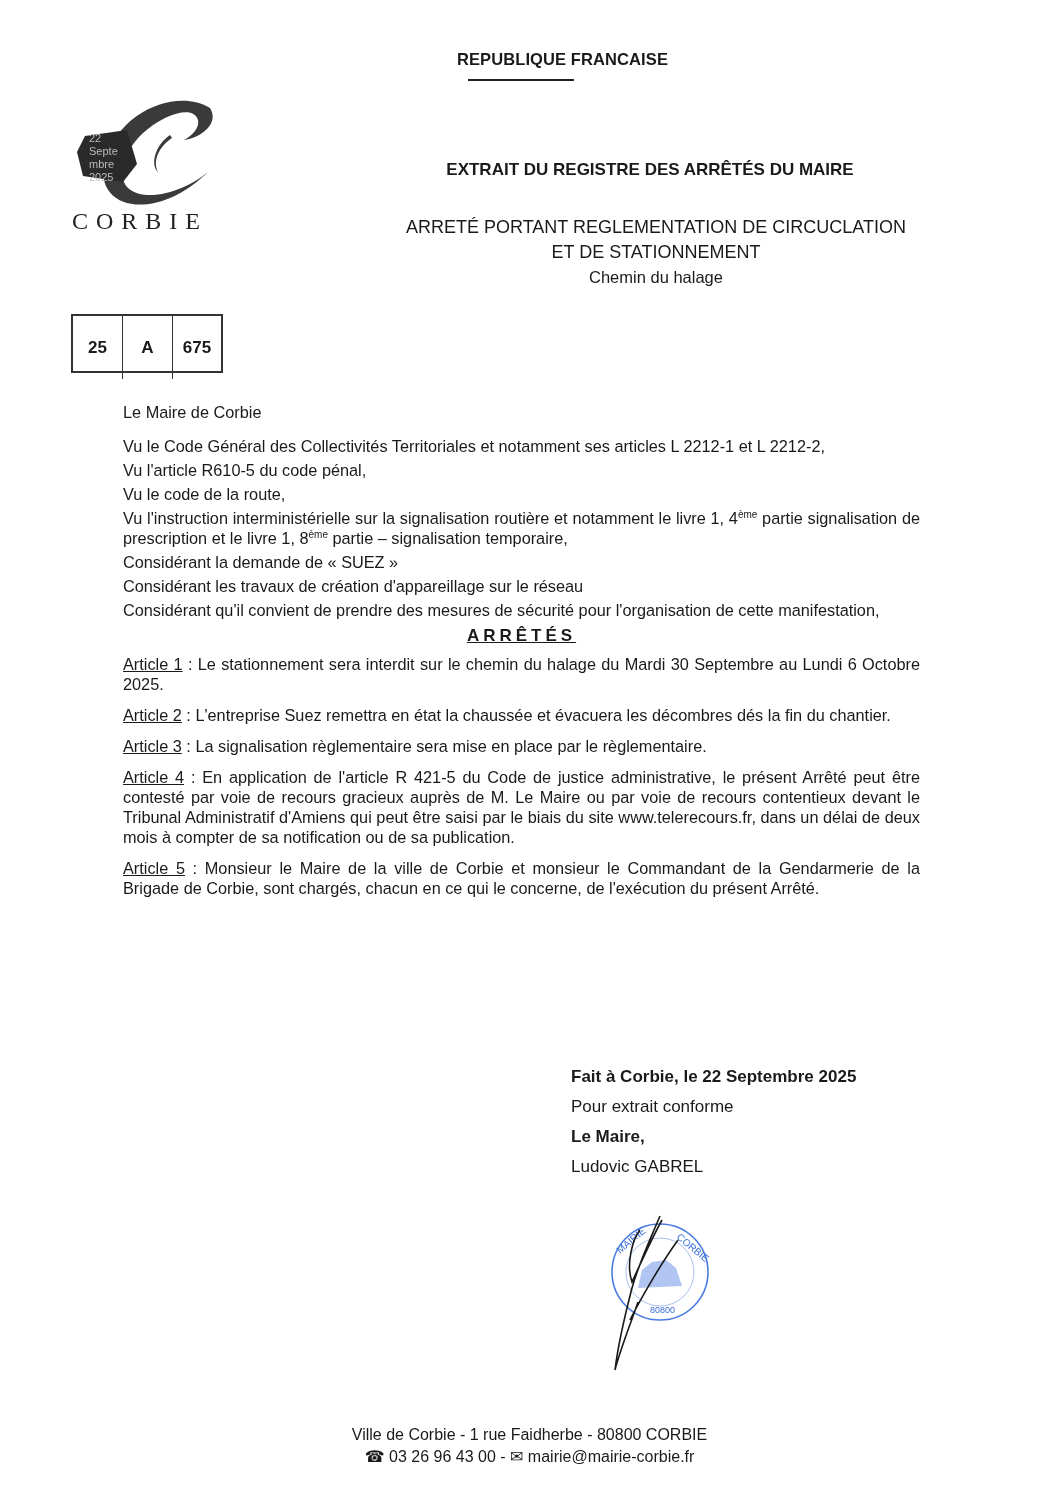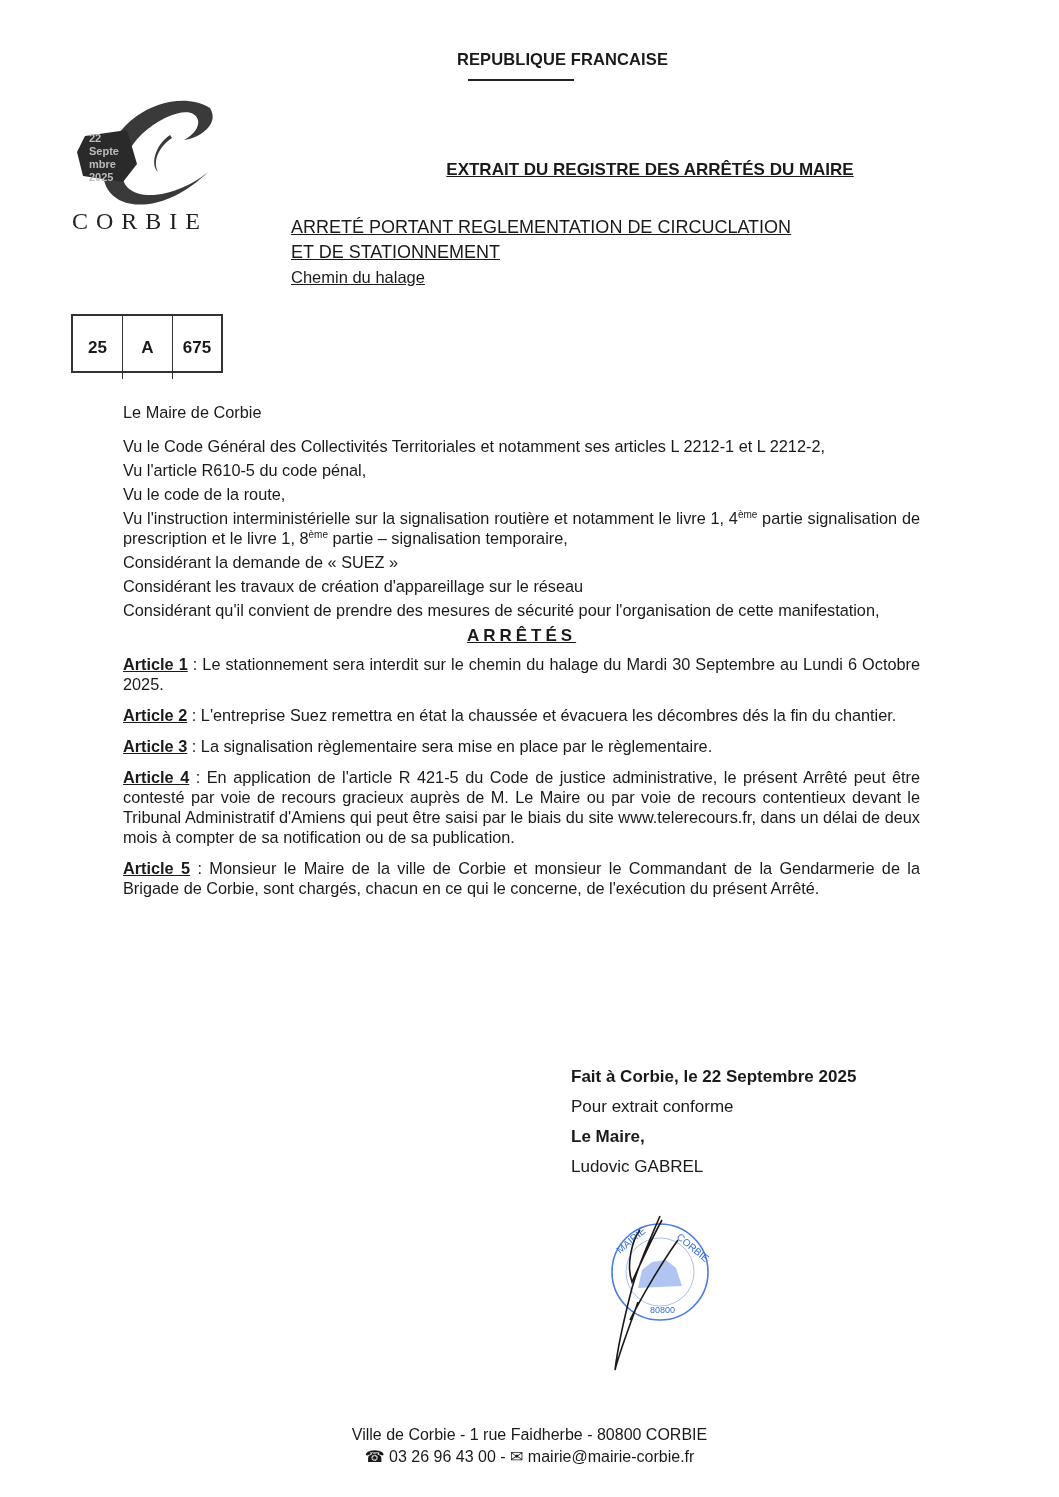--- a/index.html
+++ b/index.html
@@ -3,30 +3,30 @@
 <meta charset="utf-8">
 <style>
   html, body { margin: 0; padding: 0; background: #ffffff; }
   body { width: 1059px; height: 1497px; position: relative; overflow: hidden; color: #1a1a1a; font-family: "Liberation Sans", sans-serif; }
   .abs { position: absolute; }
   .republique { left: 0; width: 1059px; top: 50px; text-align: center; font-weight: bold; font-size: 16.5px; letter-spacing: 0.1px; padding-left: 66px; box-sizing: border-box; }
   .rep-rule { left: 468px; top: 79px; width: 106px; height: 2px; background: #222; }
   .logo { left: 60px; top: 80px; width: 180px; height: 160px; }
   .logo-text { left: 72px; top: 208px; font-family: "Liberation Serif", serif; font-size: 24px; letter-spacing: 8px; color: #222; }
   .date-stamp { left: 75px; top: 124px; width: 70px; height: 70px; }
-  .extrait { left: 300px; width: 700px; top: 160px; text-align: center; font-weight: bold; font-size: 17px; padding-left: 0; text-decoration: underline; }
-  .titre { left: 291px; width: 680px; top: 215px; text-align: left; font-size: 18px; line-height: 25px; text-decoration: underline; }
+  .extrait { left: 300px; width: 700px; top: 160px; text-align: center; font-weight: bold; font-size: 17px; padding-left: 0; }
+  .titre { left: 316px; width: 680px; top: 215px; text-align: center; font-size: 18px; line-height: 25px; }
   .num-box { left: 71px; top: 314px; height: 55px; display: flex; border: 2px solid #333; }
   .num-cell { height: 63px; display: flex; align-items: center; justify-content: center; font-weight: bold; font-size: 17px; border-right: 1px solid #333; box-sizing: border-box; }
   .num-cell:last-child { border-right: none; }
   .body { left: 123px; top: 402px; width: 797px; font-size: 16.3px; line-height: 20px; }
   .p { margin: 0 0 4px 0; text-align: justify; }
   .arrete { text-align: center; font-weight: bold; font-size: 17px; letter-spacing: 4px; text-decoration: underline; margin: 6px 0 8px 0; }
   .article { margin: 0 0 11px 0; text-align: justify; }
-  .article .lbl { font-weight: bold; text-decoration: underline; }
+  .article .lbl { font-weight: normal; text-decoration: underline; }
   sup { font-size: 10px; line-height: 0; }
   .sign { left: 571px; top: 1062px; font-size: 17px; }
   .sign div { height: 30px; line-height: 30px; }
   .sign .b { font-weight: bold; }
   .signature { left: 580px; top: 1210px; width: 160px; height: 170px; }
   .footer { left: 0; width: 1059px; top: 1424px; text-align: center; font-size: 16px; line-height: 22px; }
 </style>
 </head>
 <body>
 
@@ -34,21 +34,21 @@
 <div class="abs rep-rule"></div>
 
 <svg class="abs logo" viewBox="0 0 180 160">
   <path d="M150 28 C 118 8, 60 30, 45 80 C 35 118, 70 135, 110 118 C 125 112, 140 100, 148 92 C 130 108, 88 125, 68 108 C 52 92, 70 55, 105 38 C 122 30, 135 30, 138 40 C 140 50, 128 58, 124 60 C 140 58, 160 44, 150 28 Z" fill="#3a3a3a"></path>
   <path d="M110 55 C 95 65, 90 85, 98 92 C 92 80, 100 66, 112 58 Z" fill="#3a3a3a"></path>
 </svg>
 <div class="abs date-stamp">
   <svg width="70" height="70" viewBox="0 0 70 70" style="position:absolute;left:0;top:0;">
     <polygon points="10,12 52,6 62,40 48,58 8,52 2,28" fill="#2a2a2a"></polygon>
   </svg>
-  <div style="position:absolute;left:14px;top:8px;color:#bbb;font-size:11px;line-height:13px;text-align:left;font-weight:bold;">
+  <div style="position:absolute;left:14px;top:8px;color:#bbb;font-size:11px;line-height:13px;text-align:left;">
     <div>22</div>
     <div>Septe</div>
     <div>mbre</div>
     <div>2025</div>
   </div>
 </div>
 <div class="abs logo-text">CORBIE</div>
 
 <div class="abs extrait">EXTRAIT DU REGISTRE DES ARRÊTÉS DU MAIRE</div>
 <div class="abs titre">

